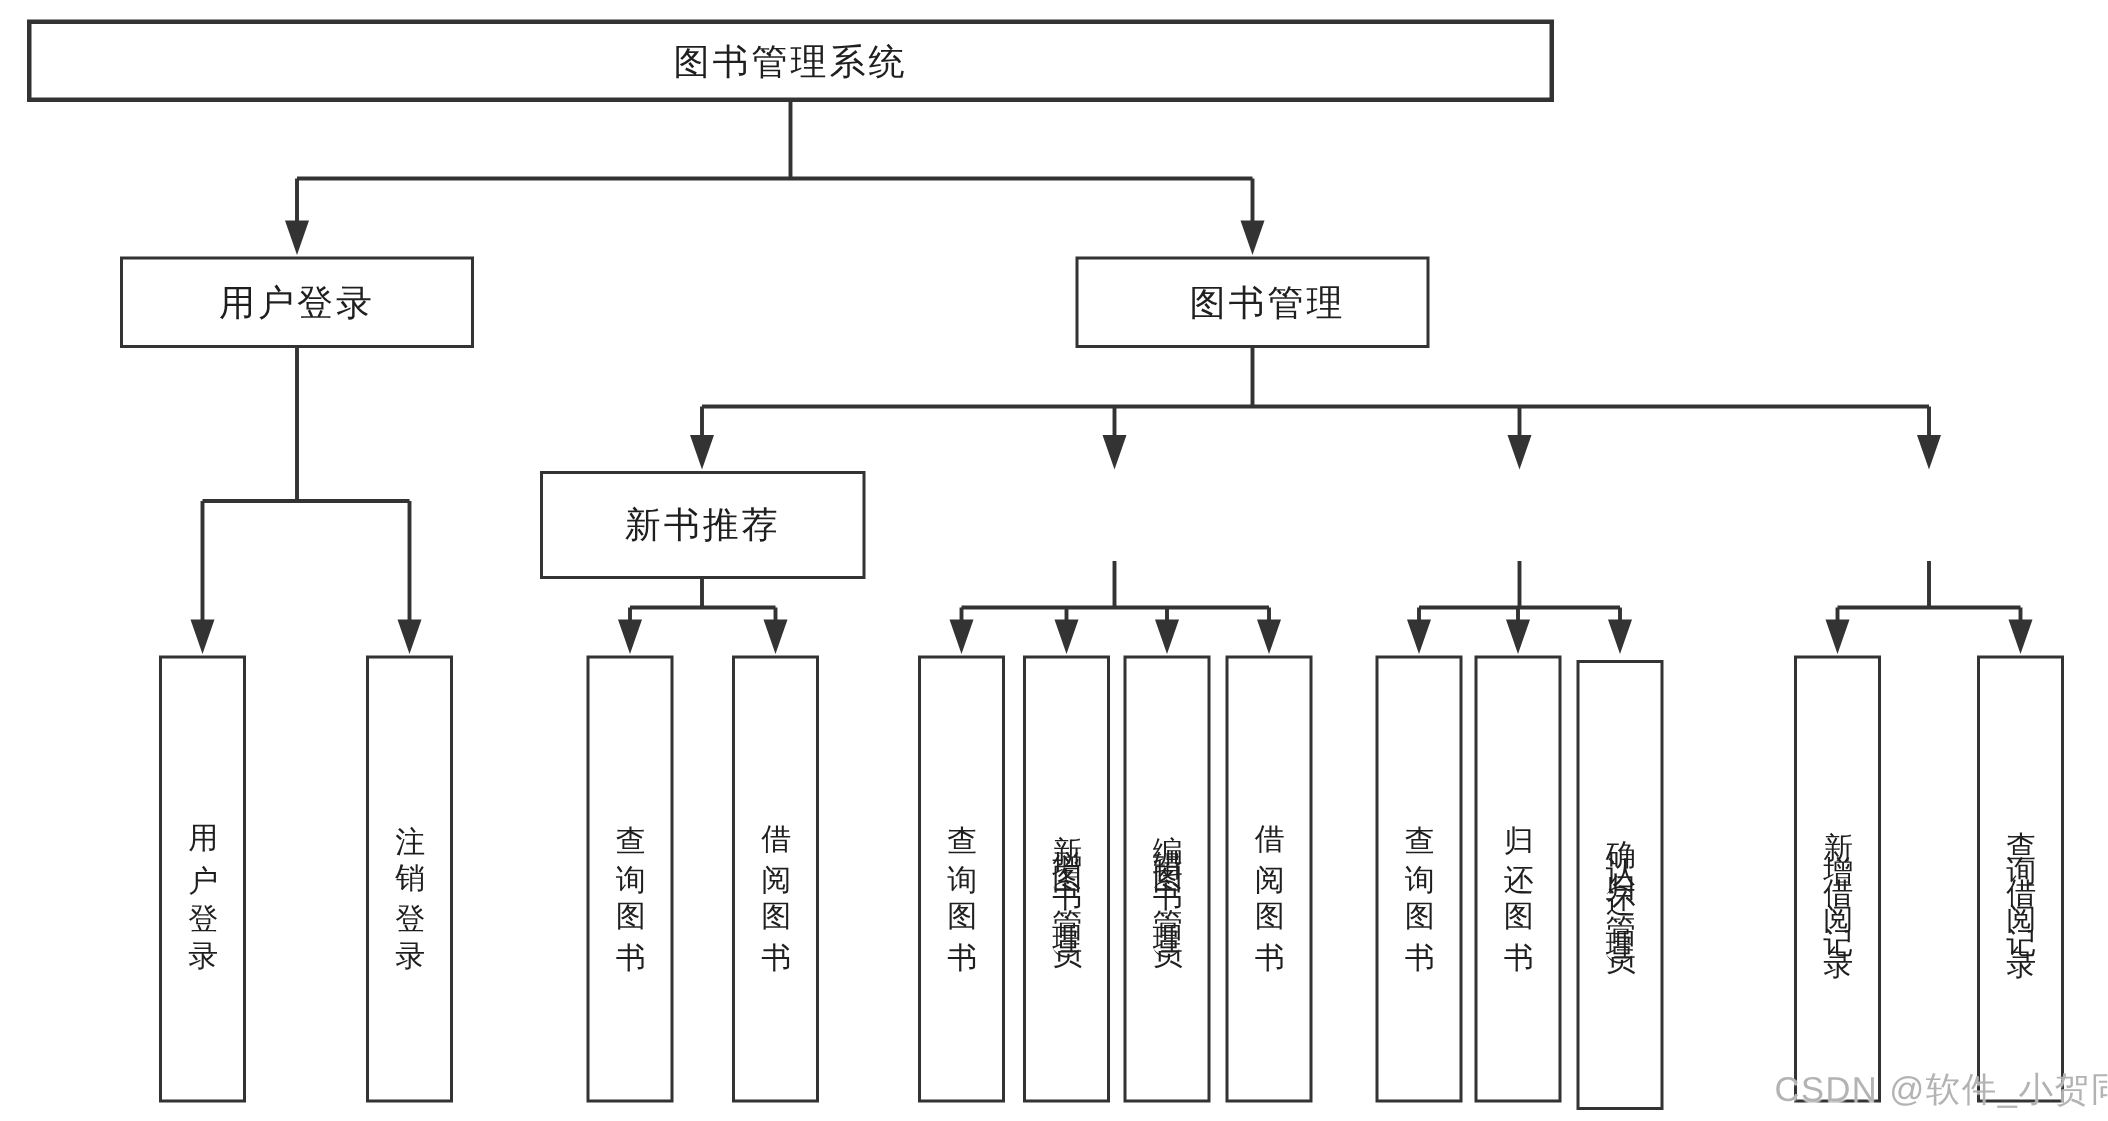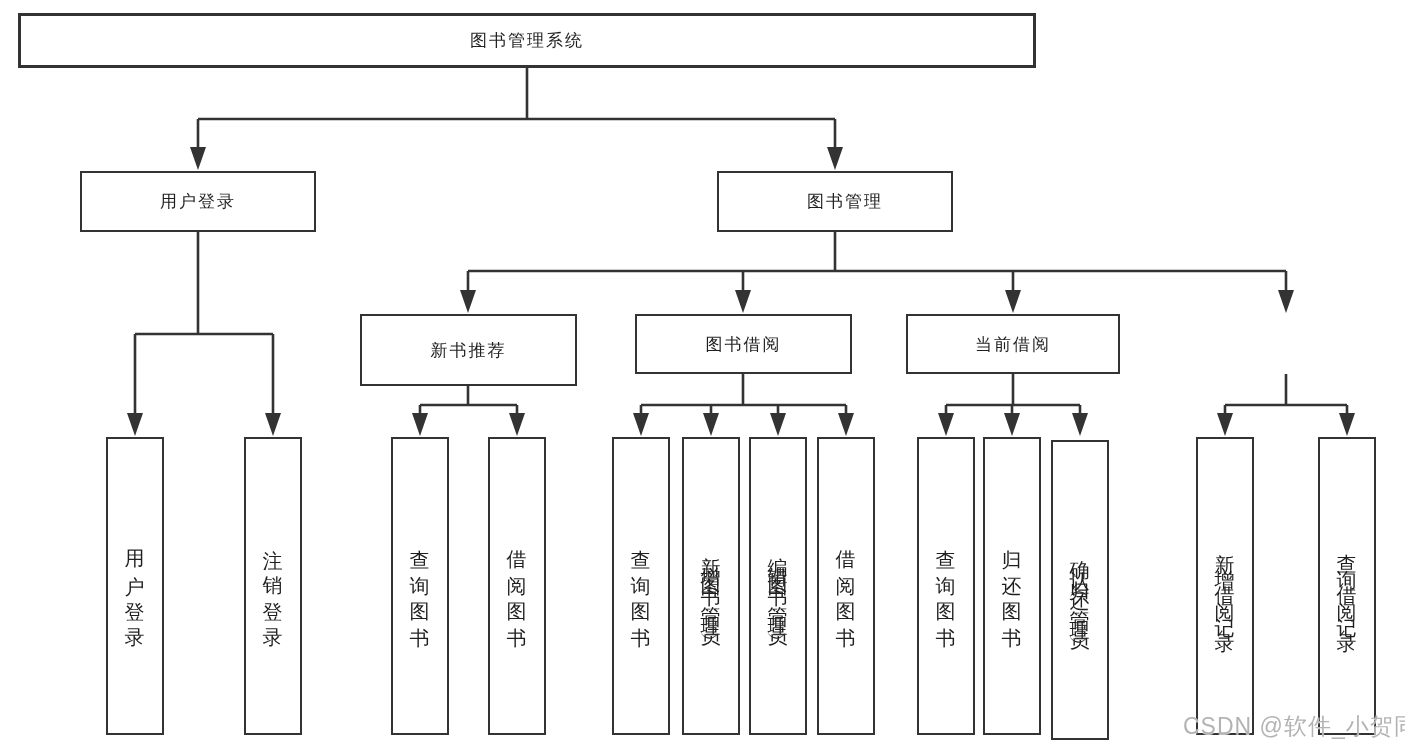--- a/index.html
+++ b/index.html
@@ -16,21 +16,21 @@
   .node{
     position:absolute;
     background:#ffffff;
     border:2.5px solid #333333;
     box-sizing:border-box;
     display:flex;align-items:center;justify-content:center;
     color:#1f1f1f;
   }
   .node.root{border-width:3px;}
   .hlabel{
-    font-size:17px;
+    font-size:24px;
     letter-spacing:2px;
     white-space:nowrap;
     color:#1f1f1f;
   }
   .vtext{
     writing-mode:vertical-rl;
     text-orientation:mixed;
     font-size:20px;
     line-height:1;
     color:#1f1f1f;
@@ -94,26 +94,20 @@
   <div class="node" style="left:80px;top:171px;width:236px;height:61px;">
     <span class="hlabel">用户登录</span>
   </div>
   <div class="node" style="left:717px;top:171px;width:236px;height:61px;padding-left:20px;">
     <span class="hlabel">图书管理</span>
   </div>
 
   <div class="node" style="left:360px;top:314px;width:217px;height:72px;">
     <span class="hlabel">新书推荐</span>
   </div>
-  <div class="node" style="left:635px;top:314px;width:217px;height:60px;">
-    <span class="hlabel">图书借阅</span>
-  </div>
-  <div class="node" style="left:906px;top:314px;width:214px;height:60px;">
-    <span class="hlabel">当前借阅</span>
-  </div>
 
   <div class="node" style="left:106px;top:437px;width:58px;height:298px;">
     <span class="vtext" style="letter-spacing: 26px;">用户登录</span>
   </div>
   <div class="node" style="left:244px;top:437px;width:58px;height:298px;">
     <span class="vtext" style="letter-spacing: 26px;">注销登录</span>
   </div>
 
   <div class="node" style="left:391px;top:437px;width:58px;height:298px;">
     <span class="vtext" style="letter-spacing: 26px;">查询图书</span>

